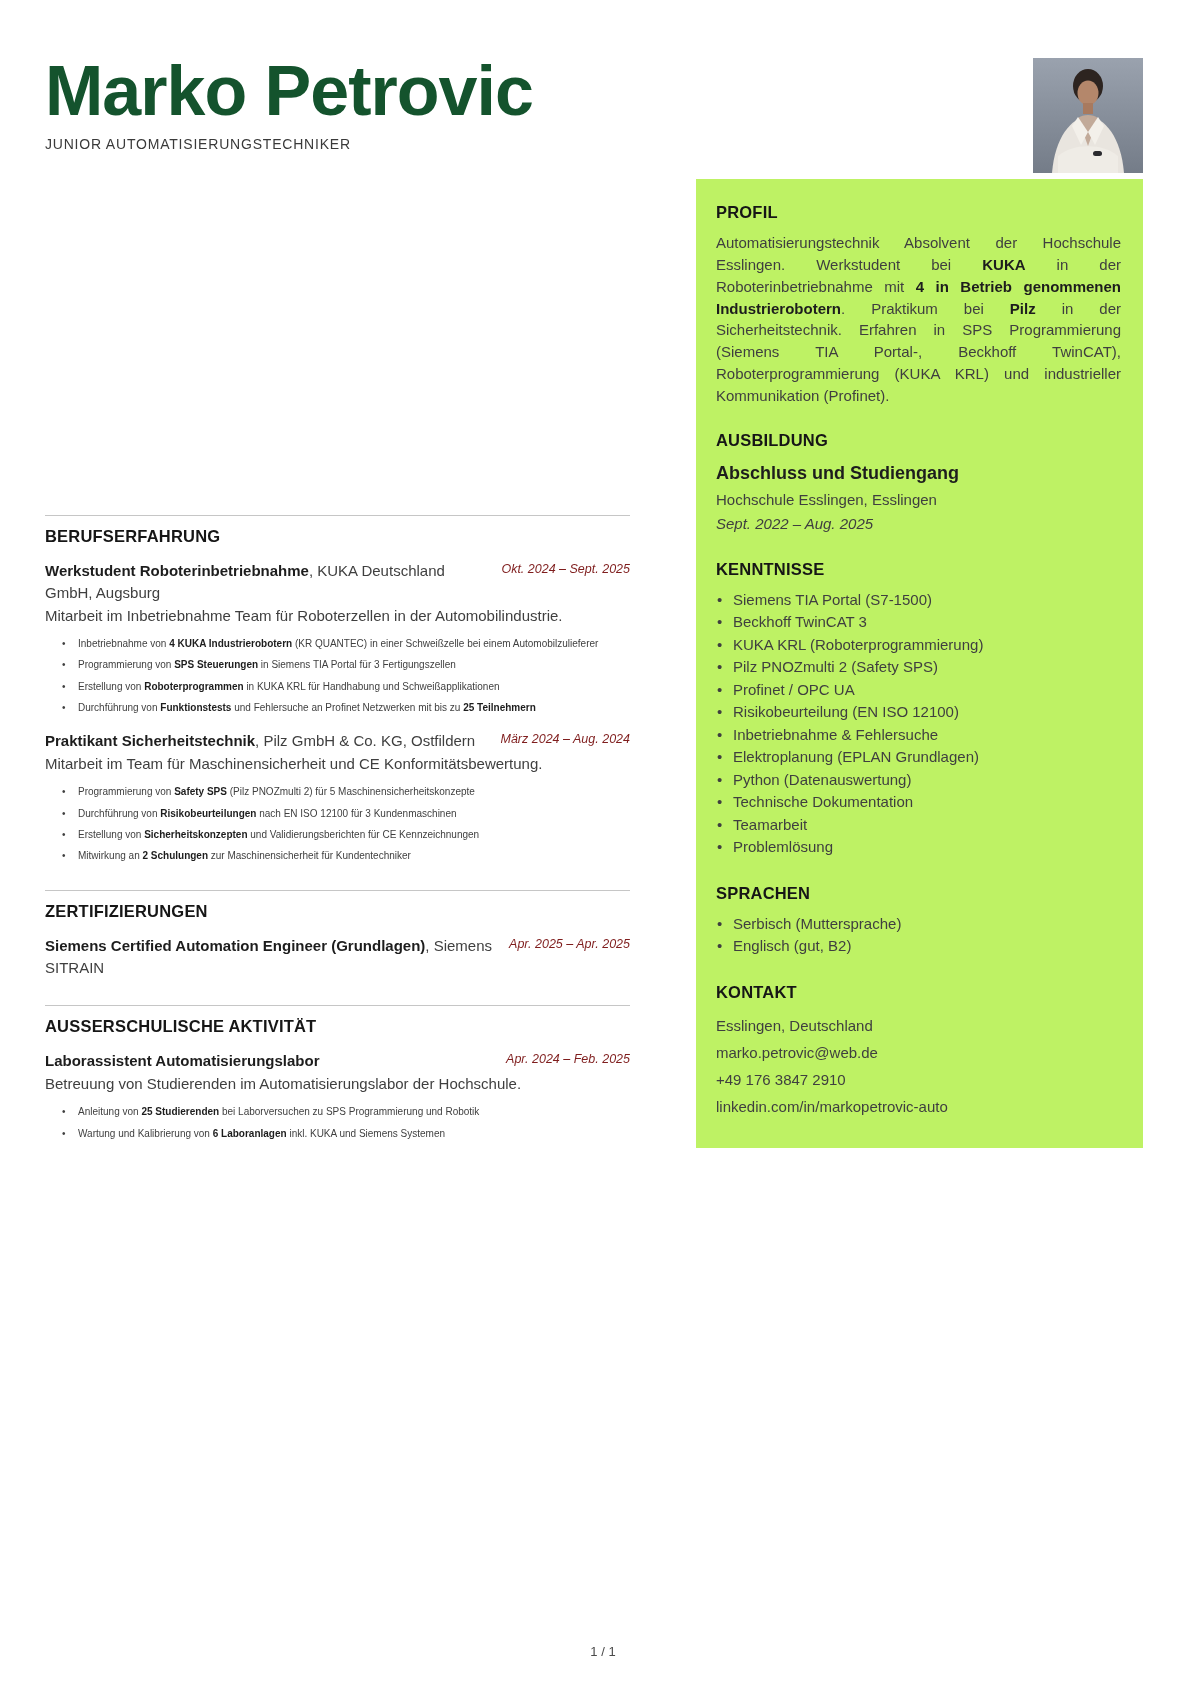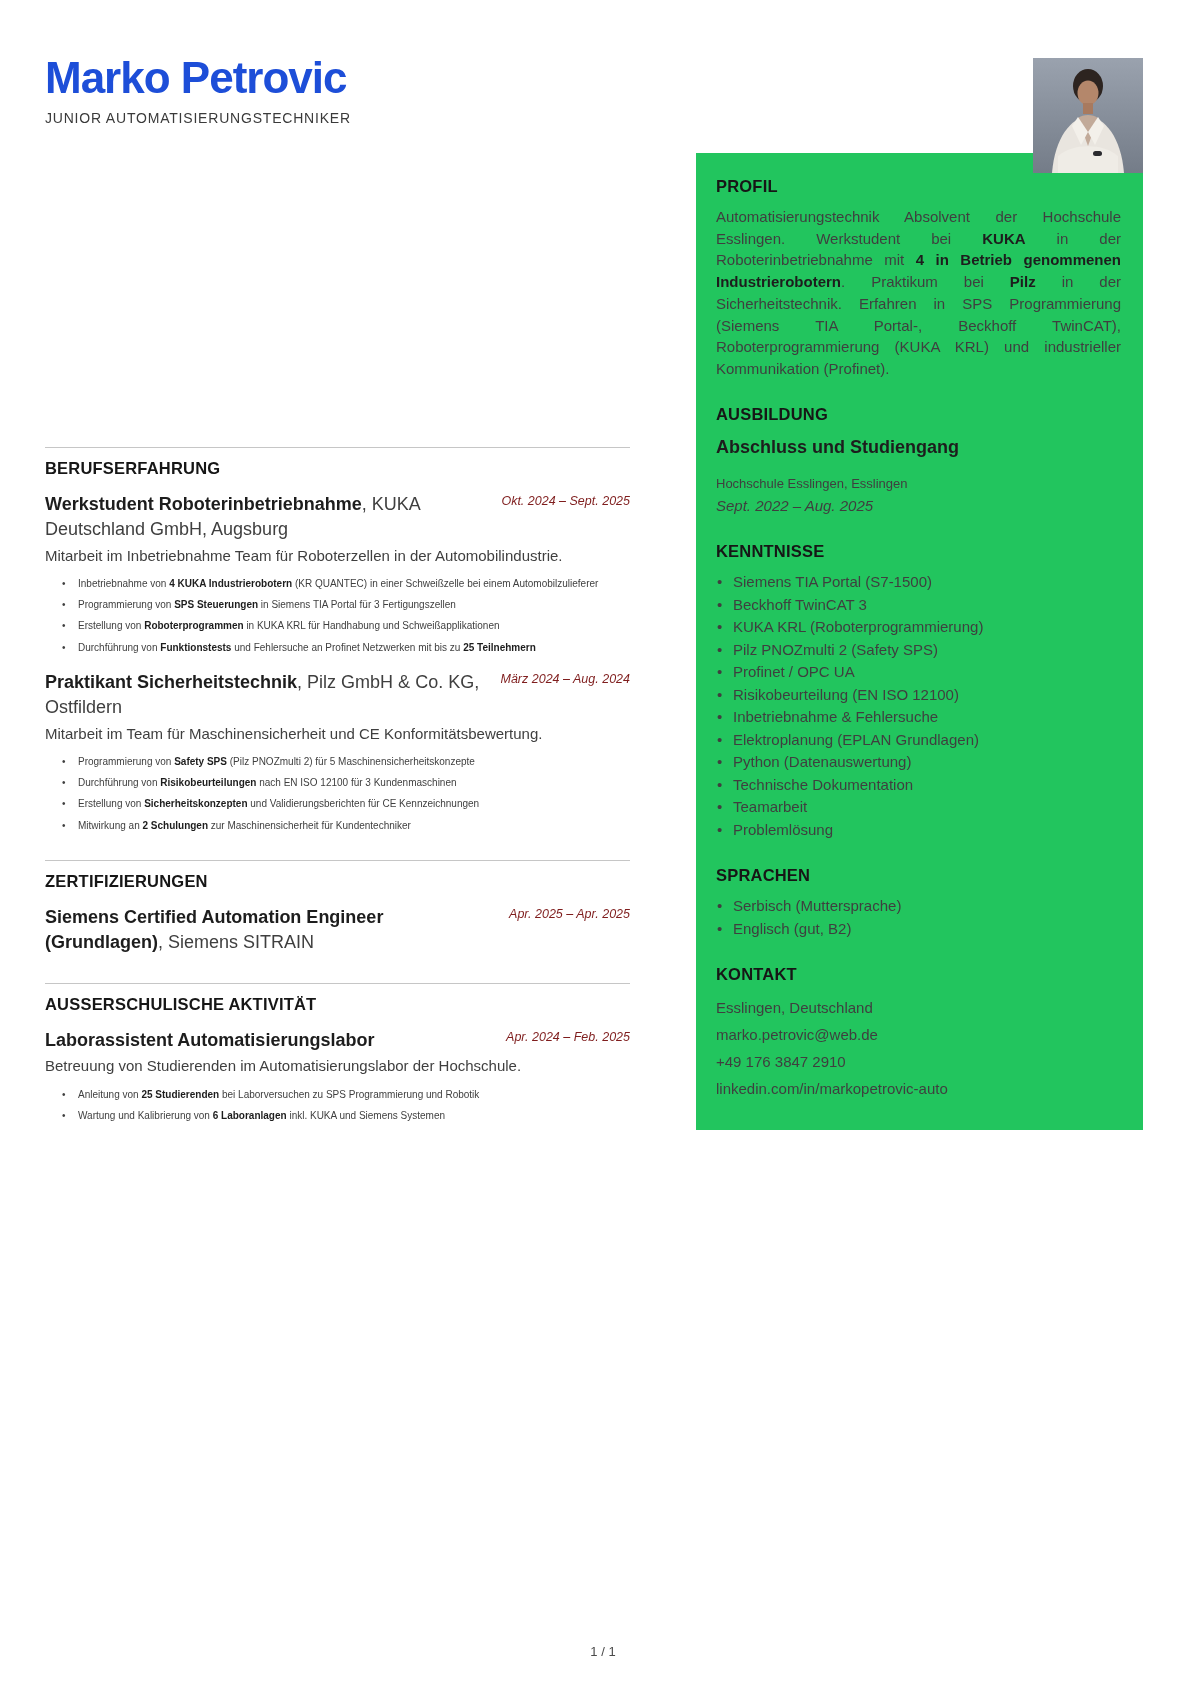--- a/index.html
+++ b/index.html
@@ -7,52 +7,52 @@
     position:relative;
     width:1190px;height:1683px;
     background:#ffffff;
     font-family:"Liberation Sans",sans-serif;
     color:#3f3f3f;
     overflow:hidden;
   }
   
   .header{padding:56px 47px 0 45px;}
   .name{
-    font-size:44px;font-weight:700;color:#1d4ed8;
+    font-size:70px;font-weight:700;color:#14532d;
     margin:0;line-height:1.02;letter-spacing:-1px;
   }
   .subtitle{
     font-size:14px;color:#3a3a3a;letter-spacing:.8px;margin-top:9px;
   }
   .photo{
     position:absolute;top:58px;right:47px;
     width:110px;height:115px;overflow:hidden;
   }
   .photo svg{display:block;width:100%;height:100%;}
   
   .columns{
     display:flex;align-items:flex-end;
     padding:0 47px 0 45px;margin-top:27px;gap:66px;
   }
   .main{flex:0 0 585px;width:585px;}
   .sidebar{
     flex:0 0 447px;width:447px;box-sizing:border-box;
-    background:#22c55e;padding:24px 22px 28px 20px;
+    background:#bef264;padding:24px 22px 28px 20px;
   }
   
   .section{border-top:1px solid #c6c6c6;padding-top:11px;margin-bottom:27px;}
   .section:last-child{margin-bottom:0;}
   h2{
     font-size:16.5px;font-weight:700;color:#161616;
     margin:0 0 14px 0;letter-spacing:.2px;
   }
   .entry{margin-bottom:15px;}
   .entry:last-child{margin-bottom:0;}
   .entry-head{display:flex;justify-content:space-between;gap:16px;}
-  .entry-title{font-size:18px;line-height:1.42;hyphens:auto;}
+  .entry-title{font-size:15px;line-height:1.42;hyphens:auto;}
   .entry-date{
     font-size:12.5px;font-style:italic;color:#7f1d1d;
     white-space:nowrap;flex:0 0 auto;padding-top:2px;
   }
   .entry-summary{font-size:15px;line-height:1.42;margin-top:2px;hyphens:auto;}
   ul.bullets{list-style:none;margin:11px 0 0 0;padding:0;}
   ul.bullets li{
     position:relative;padding-left:33px;margin-bottom:7px;
     font-size:10px;line-height:1.42;hyphens:auto;
   }
@@ -62,21 +62,21 @@
   .side-section{margin-bottom:25px;}
   .side-section:last-child{margin-bottom:0;}
   .side-section h2{margin-bottom:10px;}
   .side-text{font-size:15px;line-height:1.45;text-align:justify;hyphens:auto;}
   ul.side-list{list-style:none;margin:0;padding:0;}
   ul.side-list li{
     position:relative;padding-left:17px;font-size:15px;line-height:1.5;hyphens:auto;
   }
   ul.side-list li::before{content:"•";position:absolute;left:1px;color:#3f3f3f;}
   .edu-degree{font-size:18px;line-height:1.55;font-weight:700;color:#1d1d1d;}
-  .edu-school{font-size:13px;line-height:1.55;margin-top:12px;}
+  .edu-school{font-size:15px;line-height:1.55;}
   .edu-date{font-size:15px;line-height:1.55;font-style:italic;}
   .contact-line{font-size:15px;line-height:1.8;}
   
   .footer{
     position:absolute;left:16px;right:0;bottom:24px;
     text-align:center;font-size:13px;color:#4a4a4a;
   }
 </style>
 </head>
 <body>

